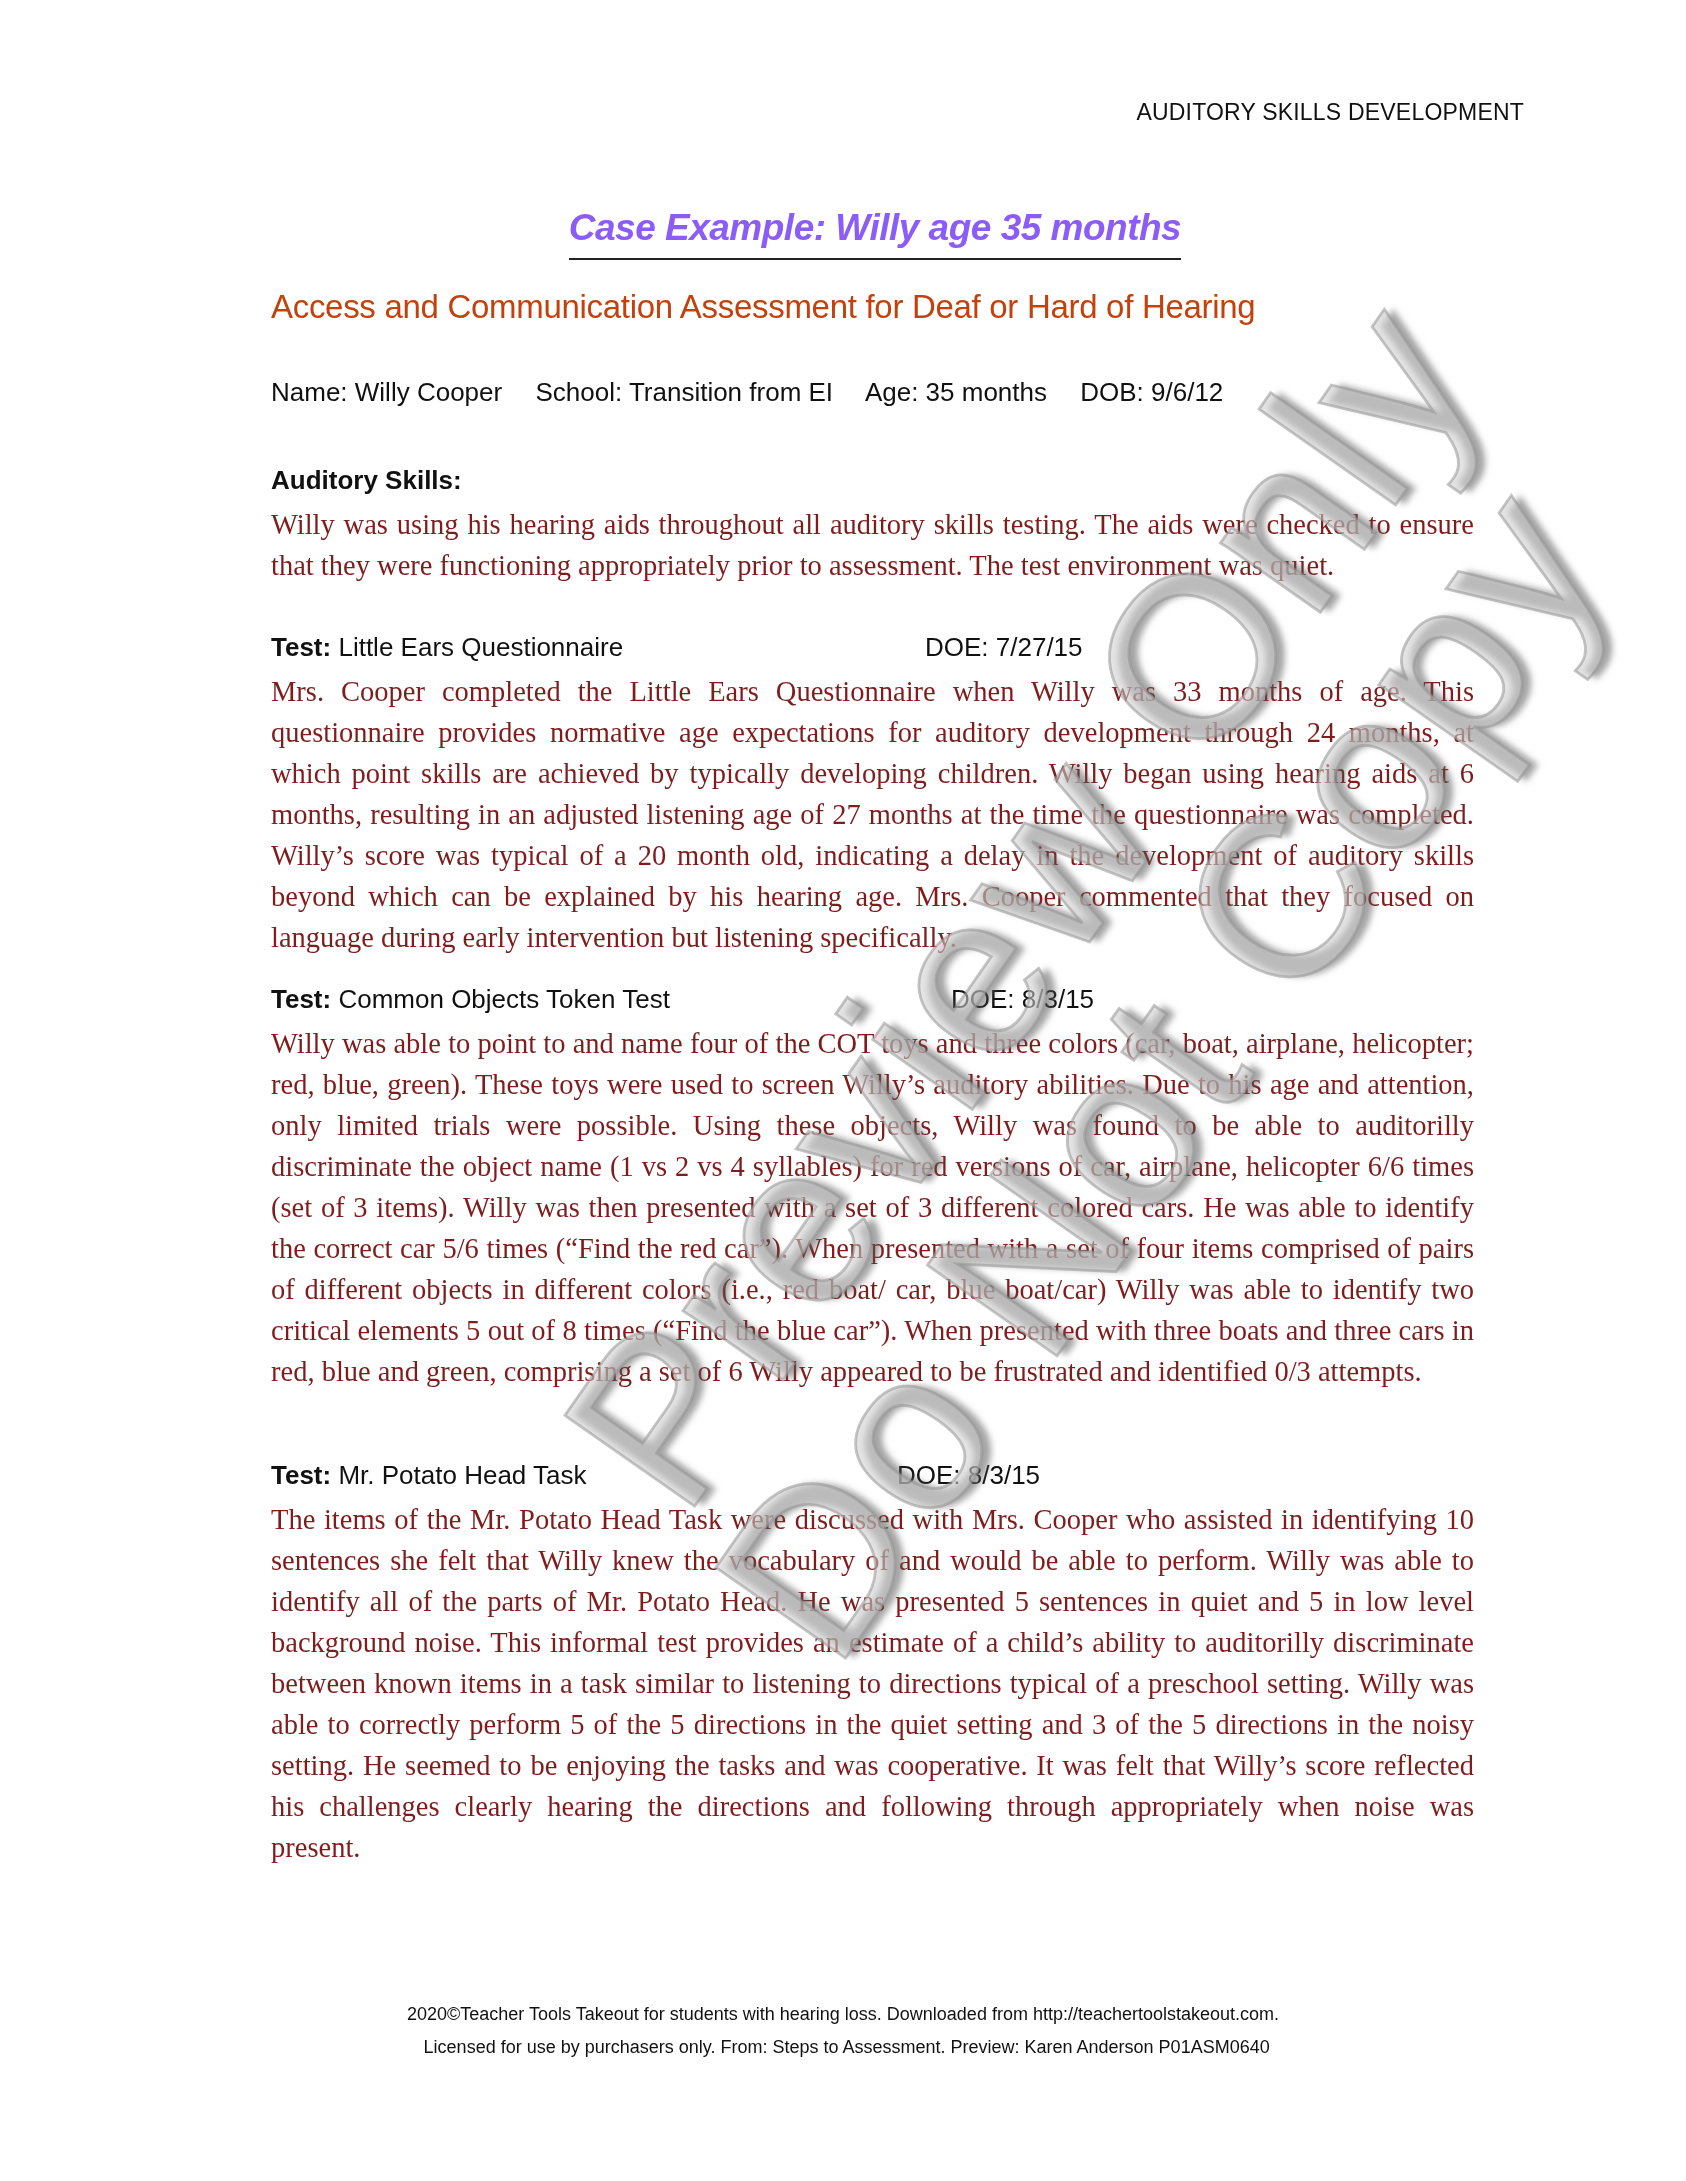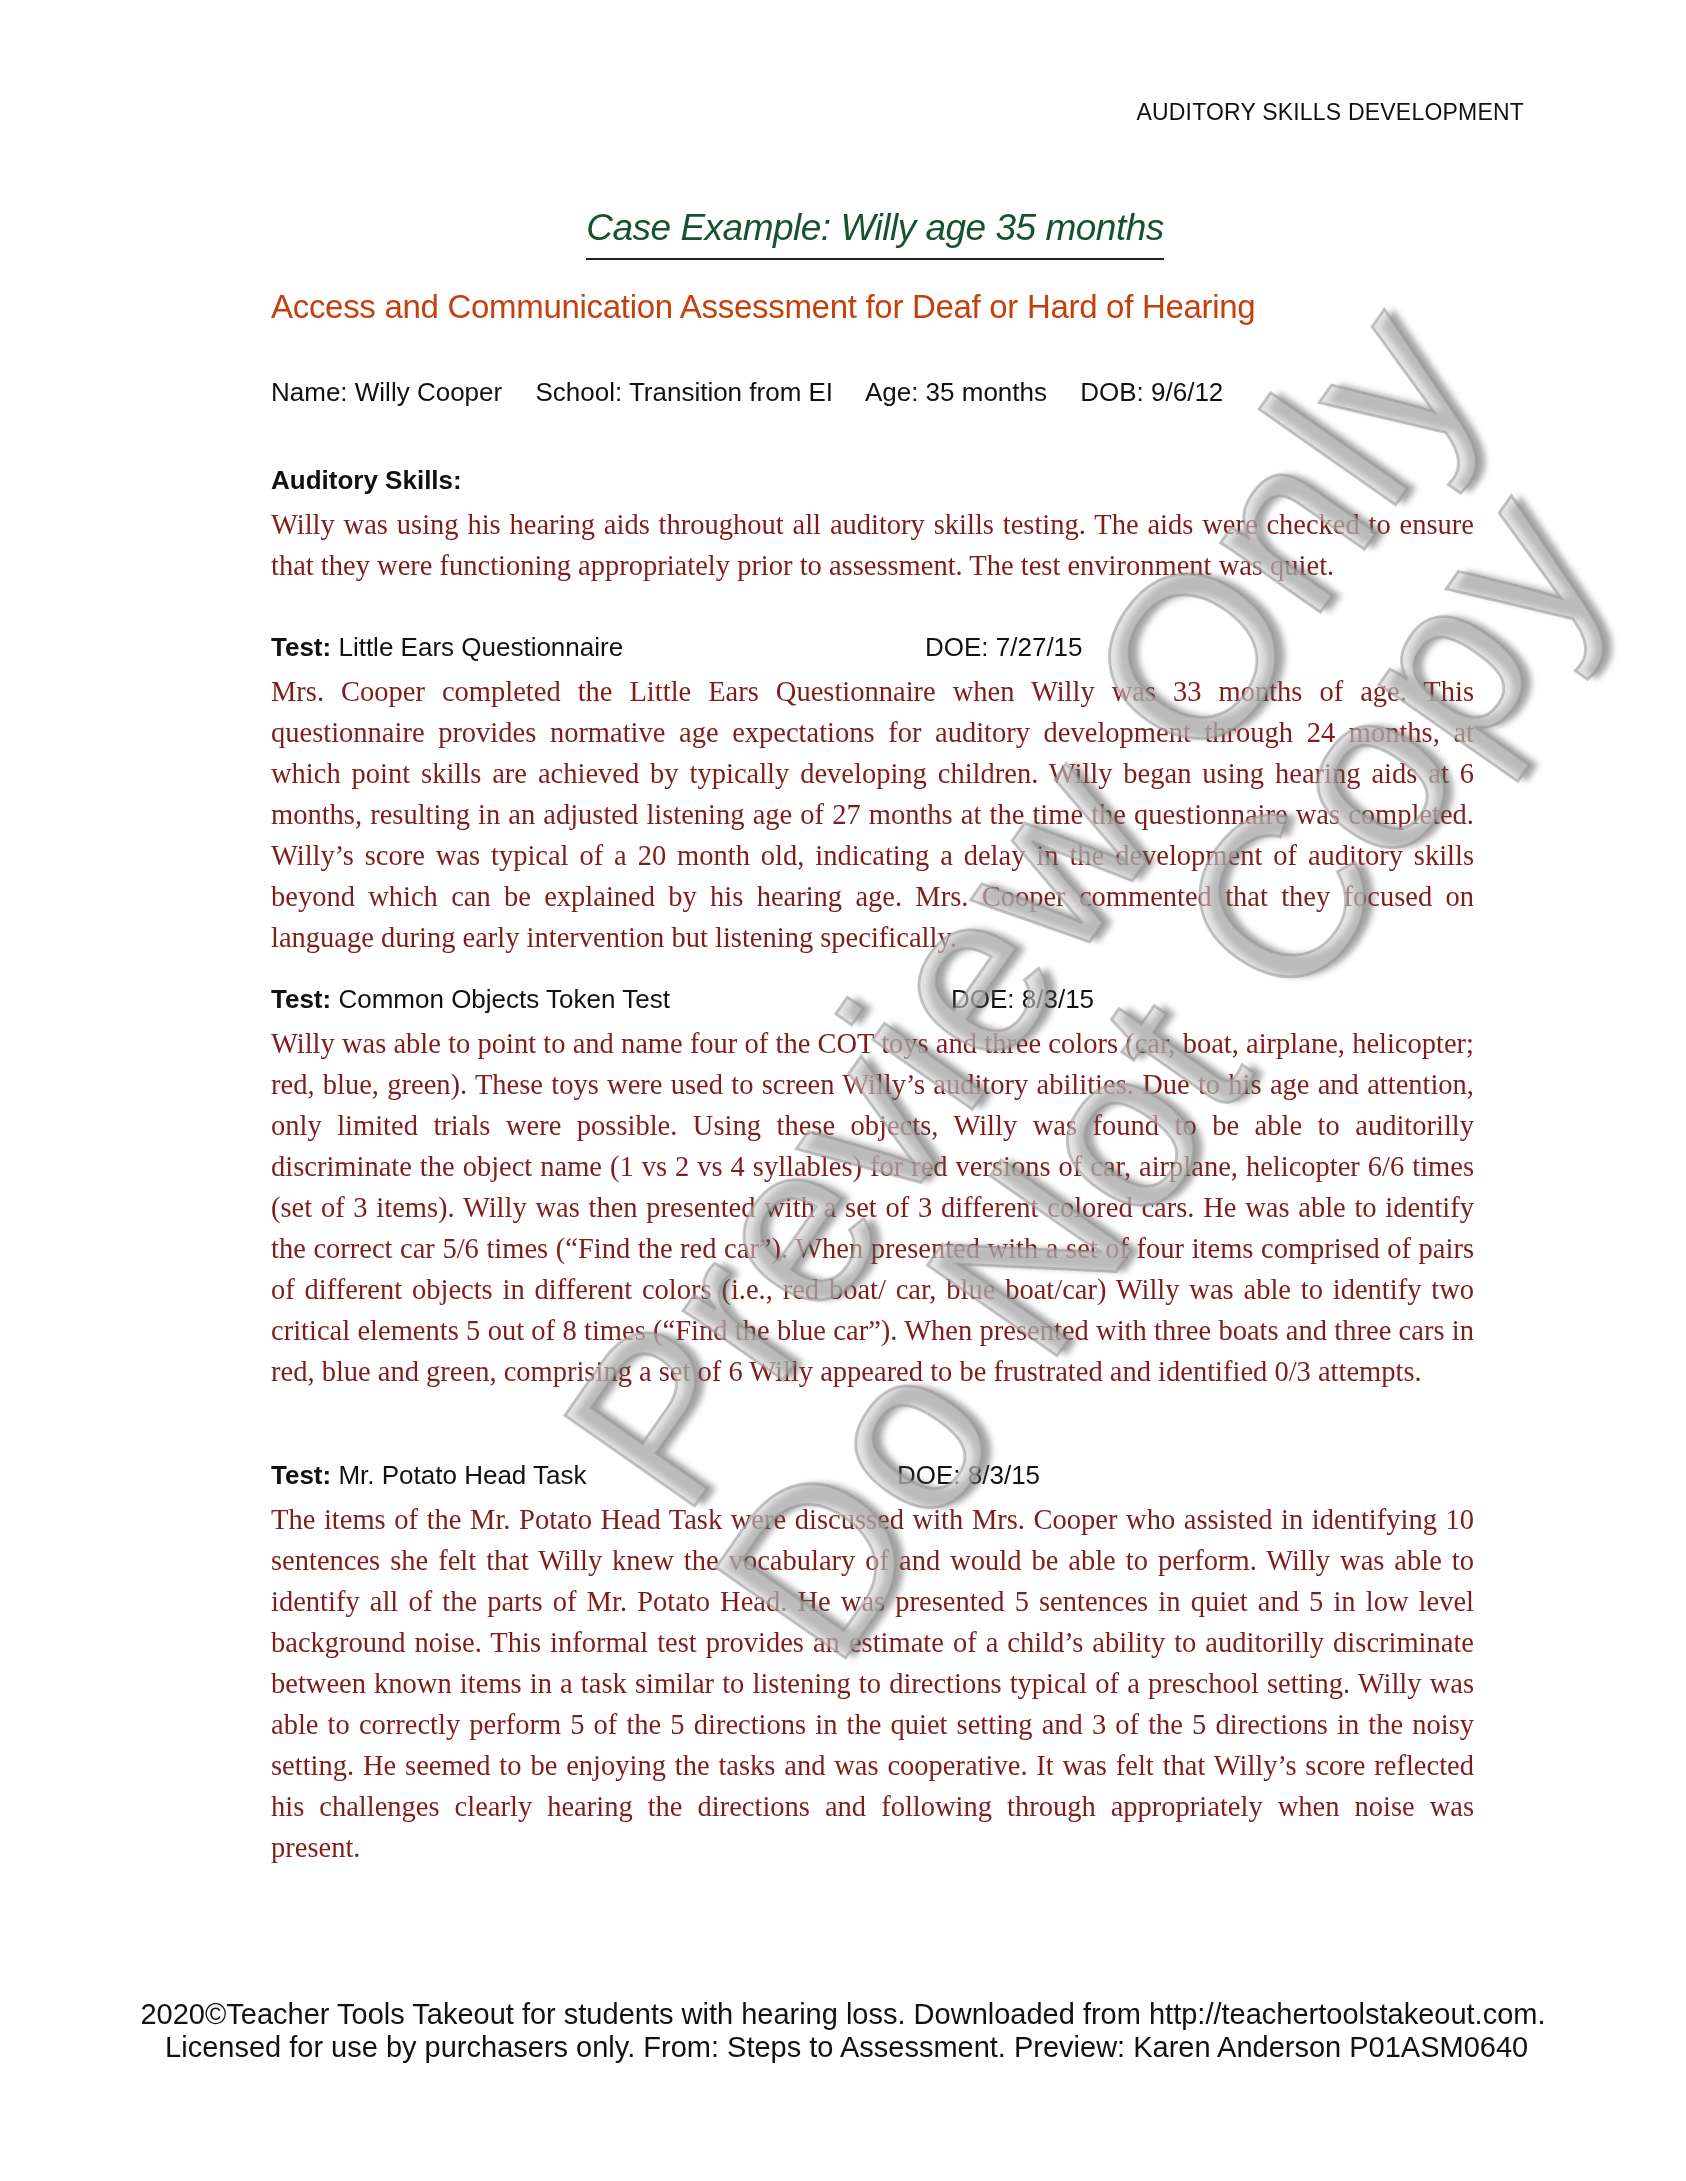--- a/index.html
+++ b/index.html
@@ -30,25 +30,25 @@
       letter-spacing: 0.2px;
       color: #111;
     }
     .case-title {
       position: absolute;
       top: 207px;
       left: 0;
       width: 1686px;
       text-align: center;
       font-family: "Liberation Sans", sans-serif;
-      font-weight: normal;
+      font-weight: bold;
       font-style: italic;
       font-size: 37px;
       letter-spacing: -0.5px;
-      color: #14532d;
+      color: #8b5cf6;
     }
     .case-title span {
       display: inline-block;
       padding-bottom: 9.2px;
       border-bottom: 2.8px solid #222;
       margin-left: 64px;
     }
     .doc-title {
       position: absolute;
       top: 288px;
@@ -105,21 +105,21 @@
       color: #7f1d1d;
       margin: 0;
     }
     .footer {
       position: absolute;
       top: 1998px;
       left: 0;
       width: 1686px;
       text-align: center;
       font-family: "Liberation Sans", sans-serif;
-      font-size: 29px;
+      font-size: 18px;
       line-height: 33px;
       color: #111;
     }
     .footer .line2 { padding-left: 7.3px; }
     
     .watermark {
       position: absolute;
       left: 0; top: 0;
       width: 1686px; height: 2182px;
       pointer-events: none;

